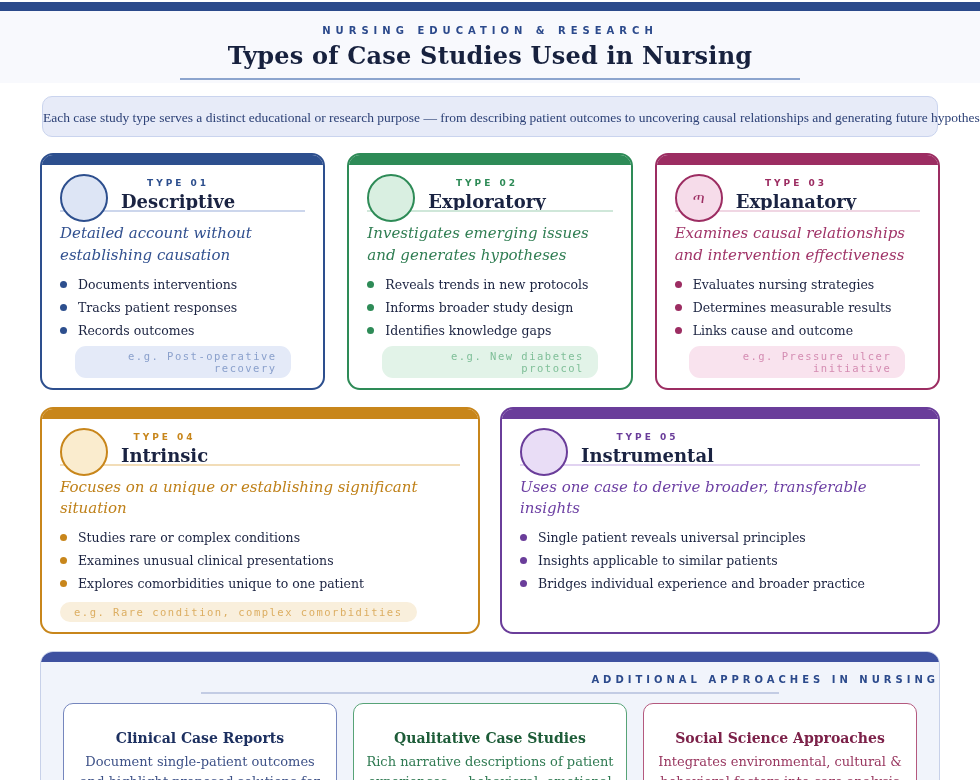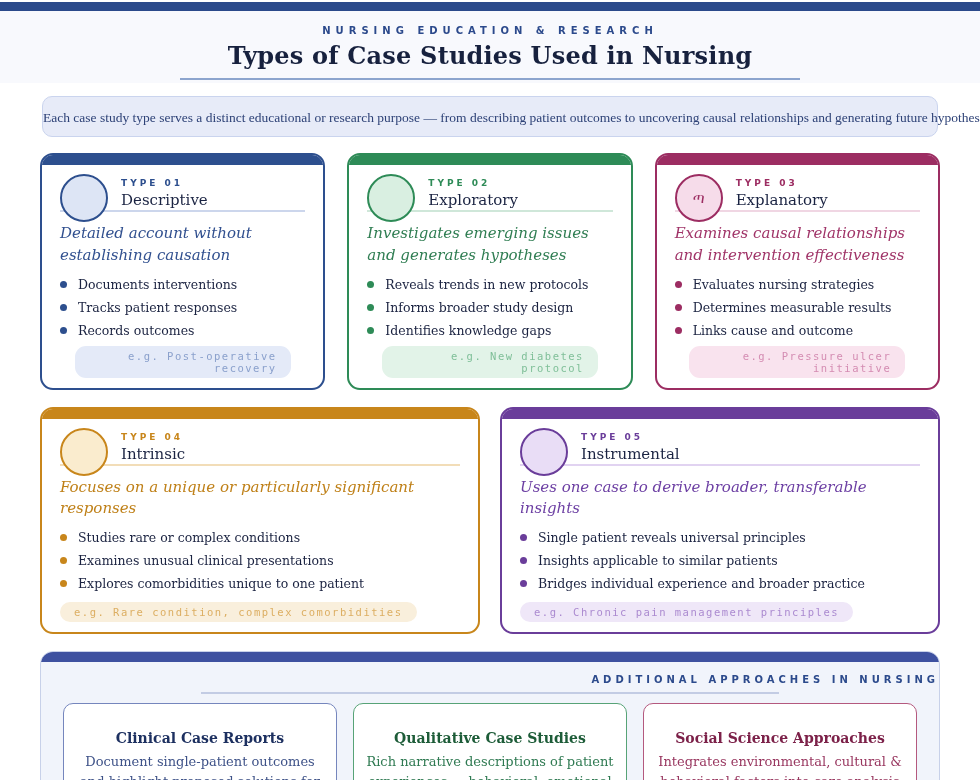--- a/index.html
+++ b/index.html
@@ -36,26 +36,26 @@
   }
   .cards-row.second .tcard { min-height:170px; }
   .tcard-bar { height:10px; background:var(--ac); margin:0 -18px; }
   .card-head { display:flex; gap:13px; margin-top:9px; position:relative; }
   .type-circle {
     width:48px; height:48px; border-radius:50%; background:var(--tint);
     border:2px solid var(--ac); flex:none; position:relative; z-index:2;
     display:flex; align-items:center; justify-content:center;
     font-size:15px; color:var(--ac); font-family:"DejaVu Sans", sans-serif;
   }
-  .head-text { padding-top:4px; }
+  .head-text { padding-top:4px;text-align:center; }
   .type-label {
     font-family:"DejaVu Sans", sans-serif; font-weight:bold; font-size:9px;
     letter-spacing:3px; color:var(--ac);
   }
-  .tcard-title { font-size:15px; font-weight:normal; color:#1a2342; margin-top:3px; }
+  .tcard-title { font-size:18px; font-weight:bold; color:#1a2342; margin-top:3px; }
   .card-rule { border:none; height:2px; background:var(--line); margin:-12px 0 0; position:relative; z-index:1; }
   .tcard-desc {
     font-style:italic; font-size:15px; color:var(--desc); line-height:1.45;
     margin:11px 0 10px;
   }
   .bullets { list-style:none; }
   .bullets li {
     display:flex; align-items:baseline; gap:11px;
     font-size:12.5px; color:#1b2341; margin-bottom:8px;
   }
@@ -219,21 +219,21 @@
       <div class="card-head">
         <div class="type-circle">
             <span></span>
           </div>
         <div class="head-text">
           <div class="type-label">TYPE 04</div>
           <div class="tcard-title">Intrinsic</div>
         </div>
       </div>
       <hr class="card-rule">
-      <p class="tcard-desc">Focuses on a unique or particularly significant responses</p>
+      <p class="tcard-desc">Focuses on a unique or establishing significant situation</p>
       <ul class="bullets">
         <li>
             <span class="dot"></span>
             <span>Studies rare or complex conditions</span>
           </li>
         <li>
             <span class="dot"></span>
             <span>Examines unusual clinical presentations</span>
           </li>
         <li>
@@ -264,21 +264,20 @@
           </li>
         <li>
             <span class="dot"></span>
             <span>Insights applicable to similar patients</span>
           </li>
         <li>
             <span class="dot"></span>
             <span>Bridges individual experience and broader practice</span>
           </li>
       </ul>
-      <div class="tcard-pill pill-left">e.g. Chronic pain management principles</div>
     </section>
   </div>
 
   <div class="addl">
     <div class="addl-bar"></div>
     <div class="addl-heading">ADDITIONAL APPROACHES IN NURSING</div>
     <div class="addl-underline"></div>
     <div class="addl-cards">
 
       <section class="acard a0">

